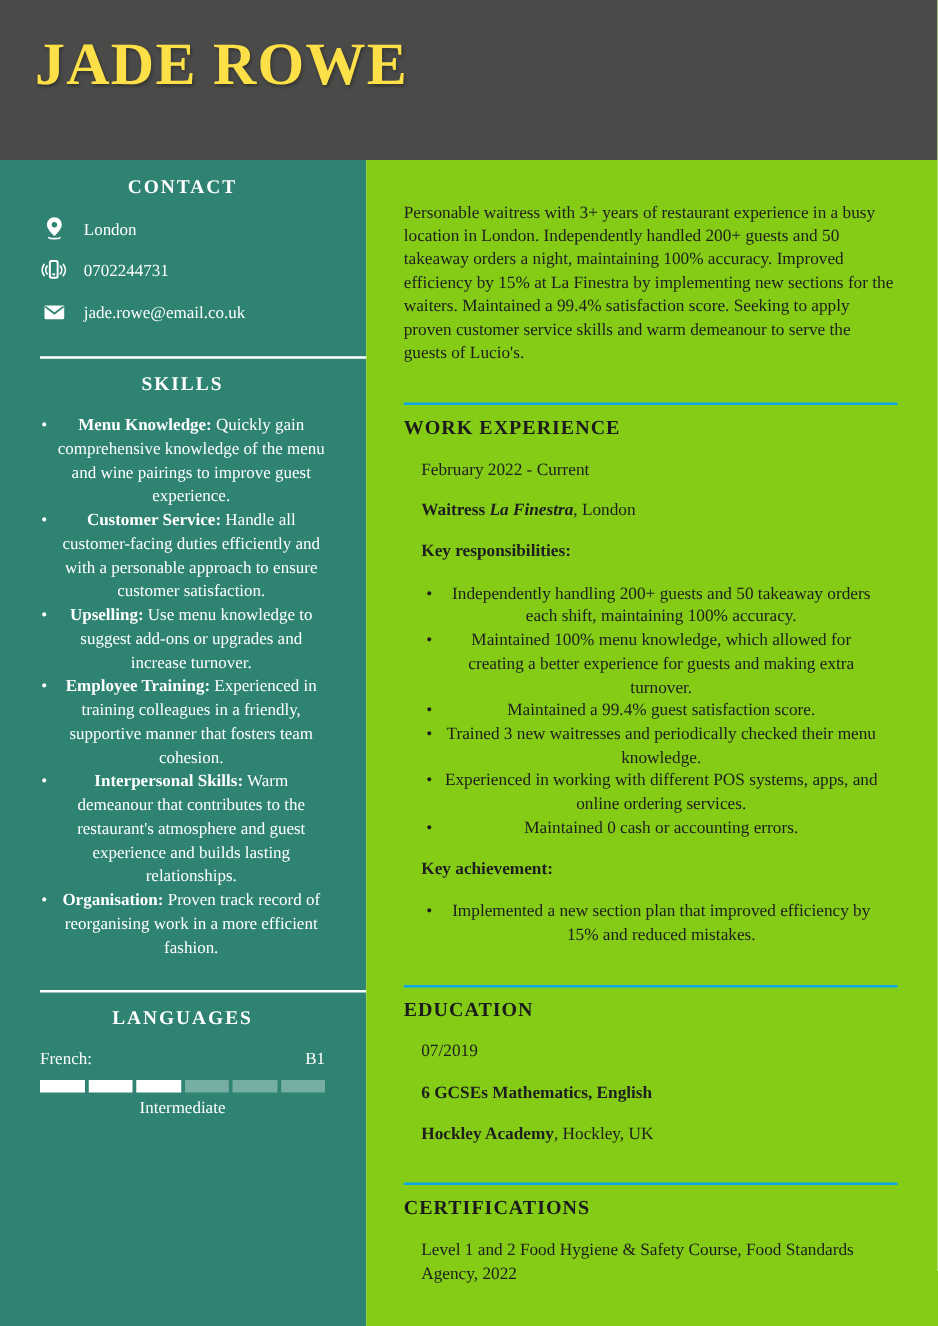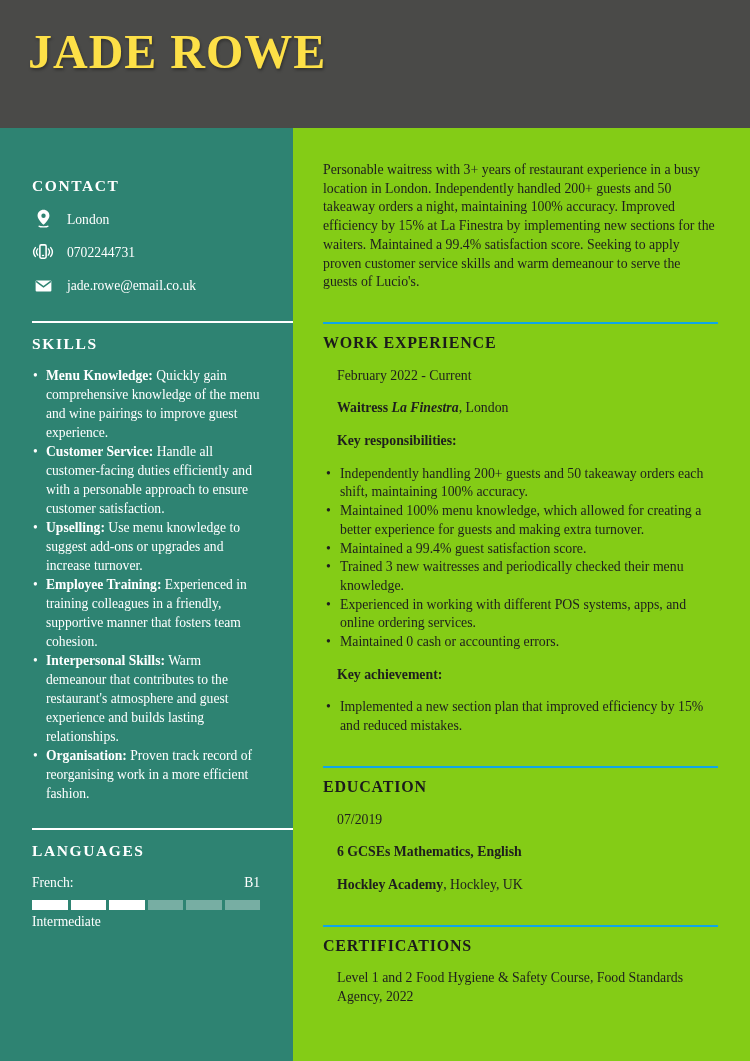--- a/index.html
+++ b/index.html
@@ -31,22 +31,22 @@
   }
 
   
   .body-row { flex: 1; display: flex; min-height: 0; }
 
   
   .sidebar {
     width: 293px; flex: 0 0 293px;
     background: var(--green);
     color: #fff;
-    padding-top: 48px;
-    font-size: 13.6px; line-height: 19px;
+    padding-top: 12px;
+    font-size: 13.6px; line-height: 19px; text-align: center;
   }
   .side-pad { padding: 0 33px 0 32px; }
   .side-heading {
     margin: 0 0 13px 0;
     font-size: 15.5px; font-weight: 700;
     letter-spacing: 1.6px; color: #fff;
   }
   .contact-item {
     display: flex; align-items: center;
     gap: 13px; margin-bottom: 11px; min-height: 22px;
@@ -77,21 +77,21 @@
   }
   .summary { margin: 0; }
   .m-section { margin-top: 30px; border-top: 2px solid #0ea5e9; padding-top: 10px; }
   .m-heading {
     margin: 0 0 8px 0;
     font-size: 16px; font-weight: 700;
     letter-spacing: 0.8px; color: #1b1b1b;
   }
   .m-line { margin: 14px; }
   .ital { font-style: italic; }
-  .m-bullets { margin: 0; padding: 0; list-style: none; }
+  .m-bullets { margin: 15px; padding: 0; list-style: none; text-align: center; }
   .m-bullets li { position: relative; padding-left: 17px; }
   .m-bullets li::before { content: "\2022"; position: absolute; left: 3px; }
 </style>
 </head>
 <body>
 
 <div class="page">
 
   <header class="header">
     <h1>JADE ROWE</h1>

